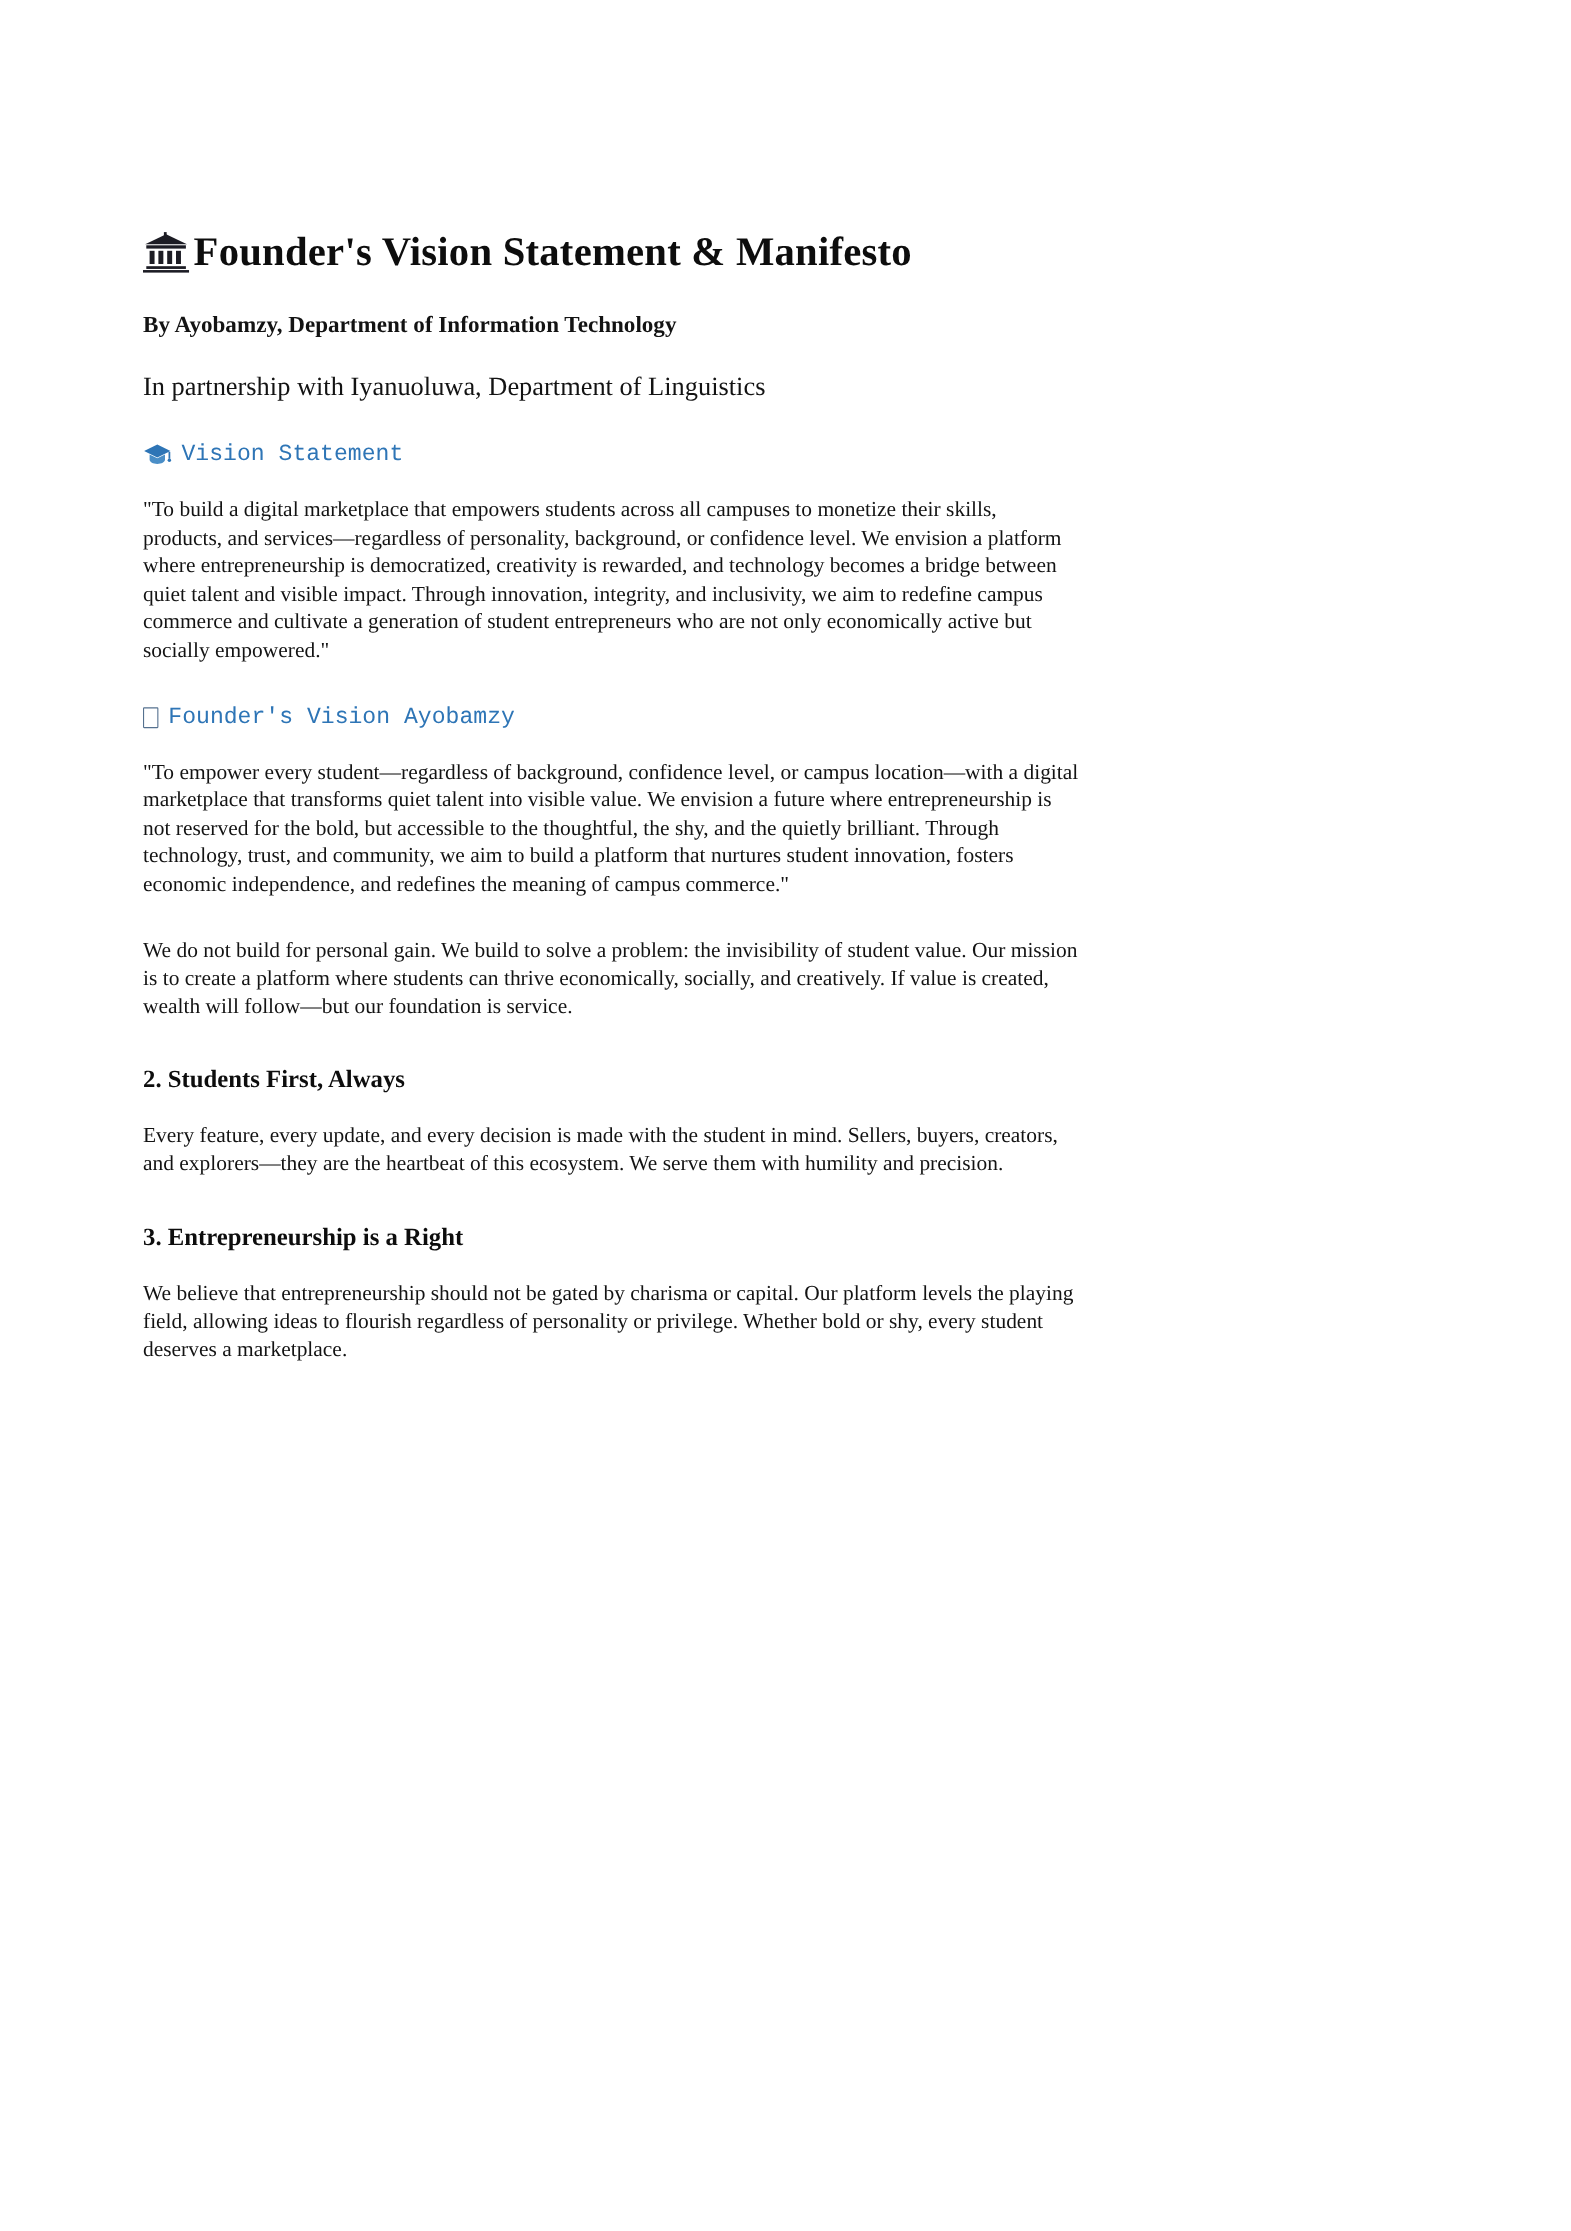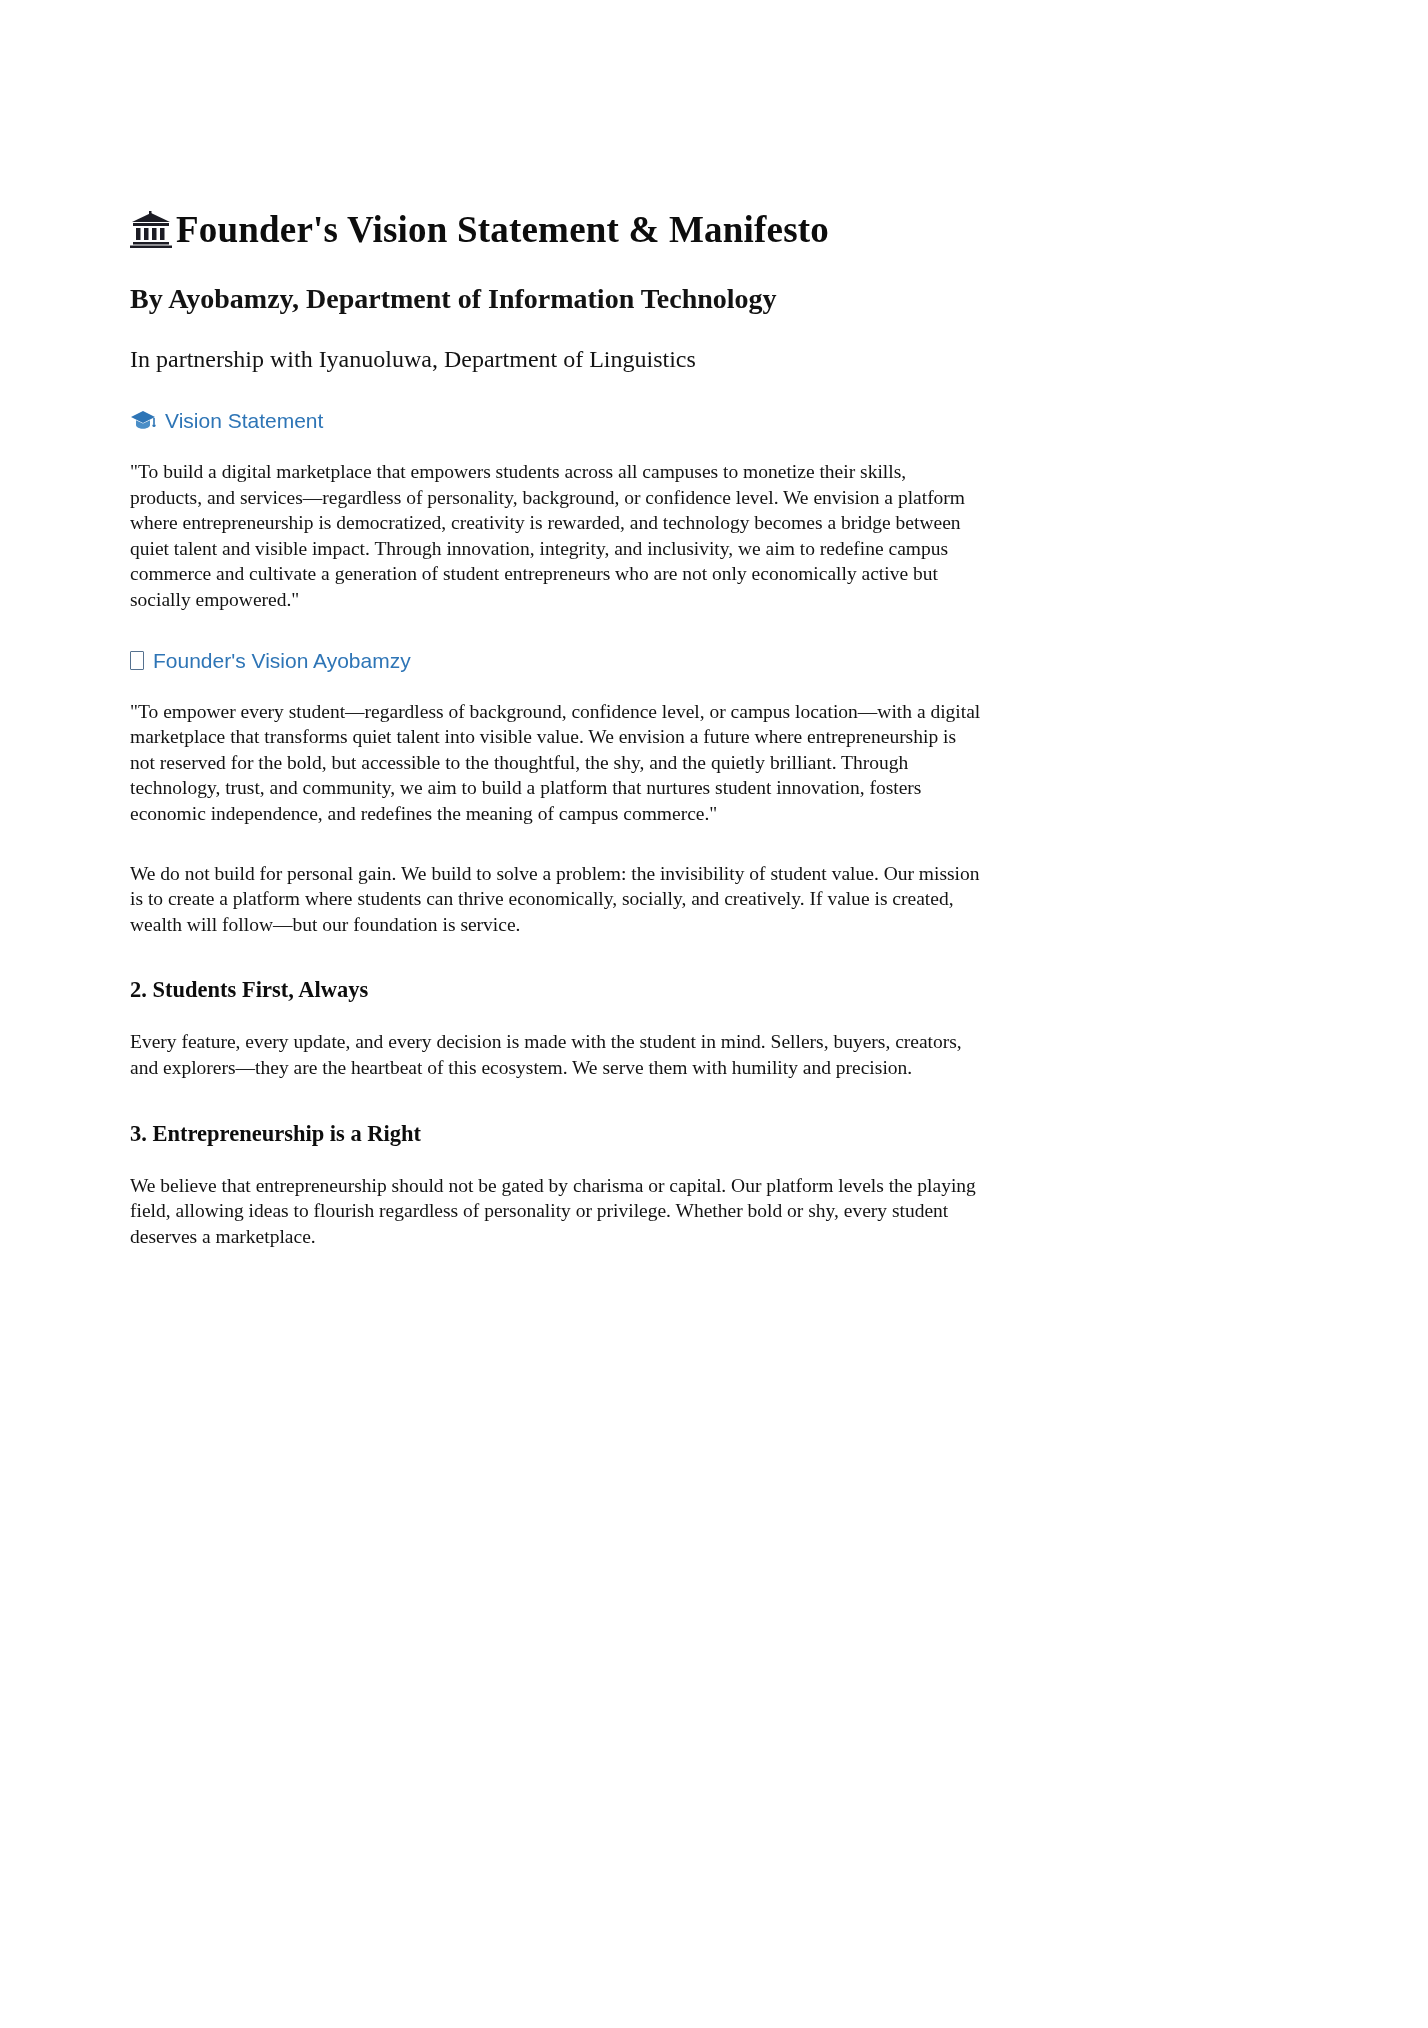--- a/index.html
+++ b/index.html
@@ -27,30 +27,30 @@
     font-weight: bold;
     font-family: "Liberation Serif", serif;
     color: #0d0d0d;
     margin: 0 0 32px 0;
     display: flex;
     align-items: center;
     gap: 4px;
     letter-spacing: 0.2px;
   }
   .byline {
-    font-size: 28px;
+    font-size: 21px;
     font-weight: bold;
     margin: 0 0 31px 0;
   }
   .partnership {
     font-size: 24px;
     margin: 0 0 34px 0;
   }
   .section-heading {
-    font-family: Liberation Sans, sans-serif;
+    font-family: Liberation Mono, monospace;
     font-size: 21px;
     font-weight: 400;
     color: #2E75B6;
     margin: 36px 0 26px 0;
     display: flex;
     align-items: center;
     gap: 9px;
   }
   .body-para {
     font-size: 19.5px;

